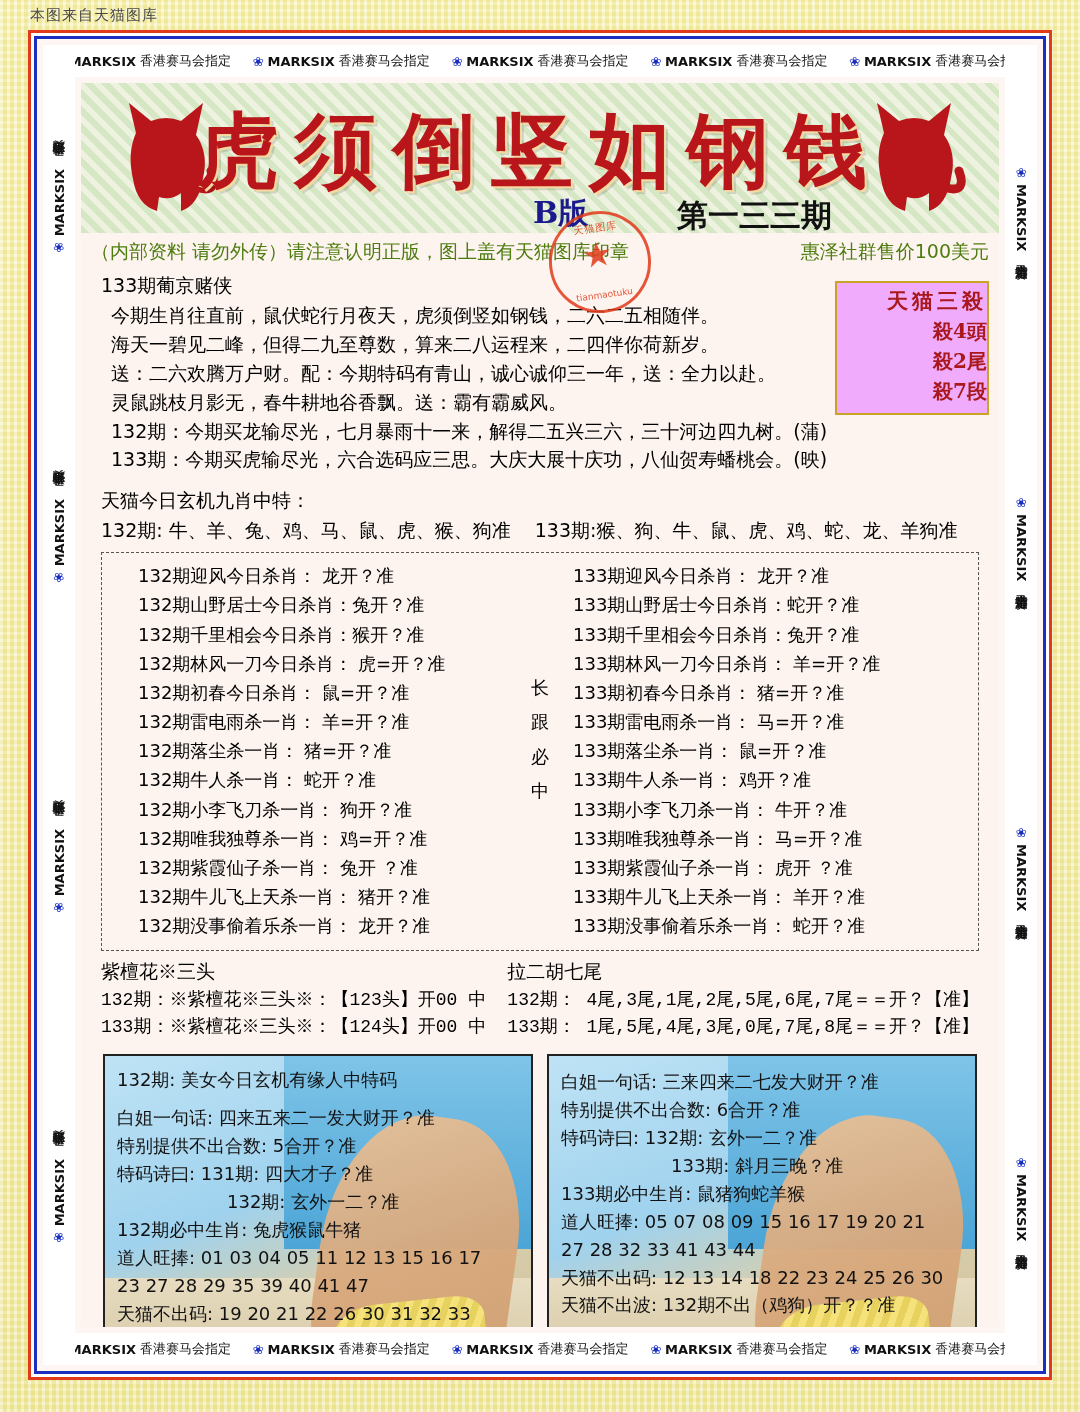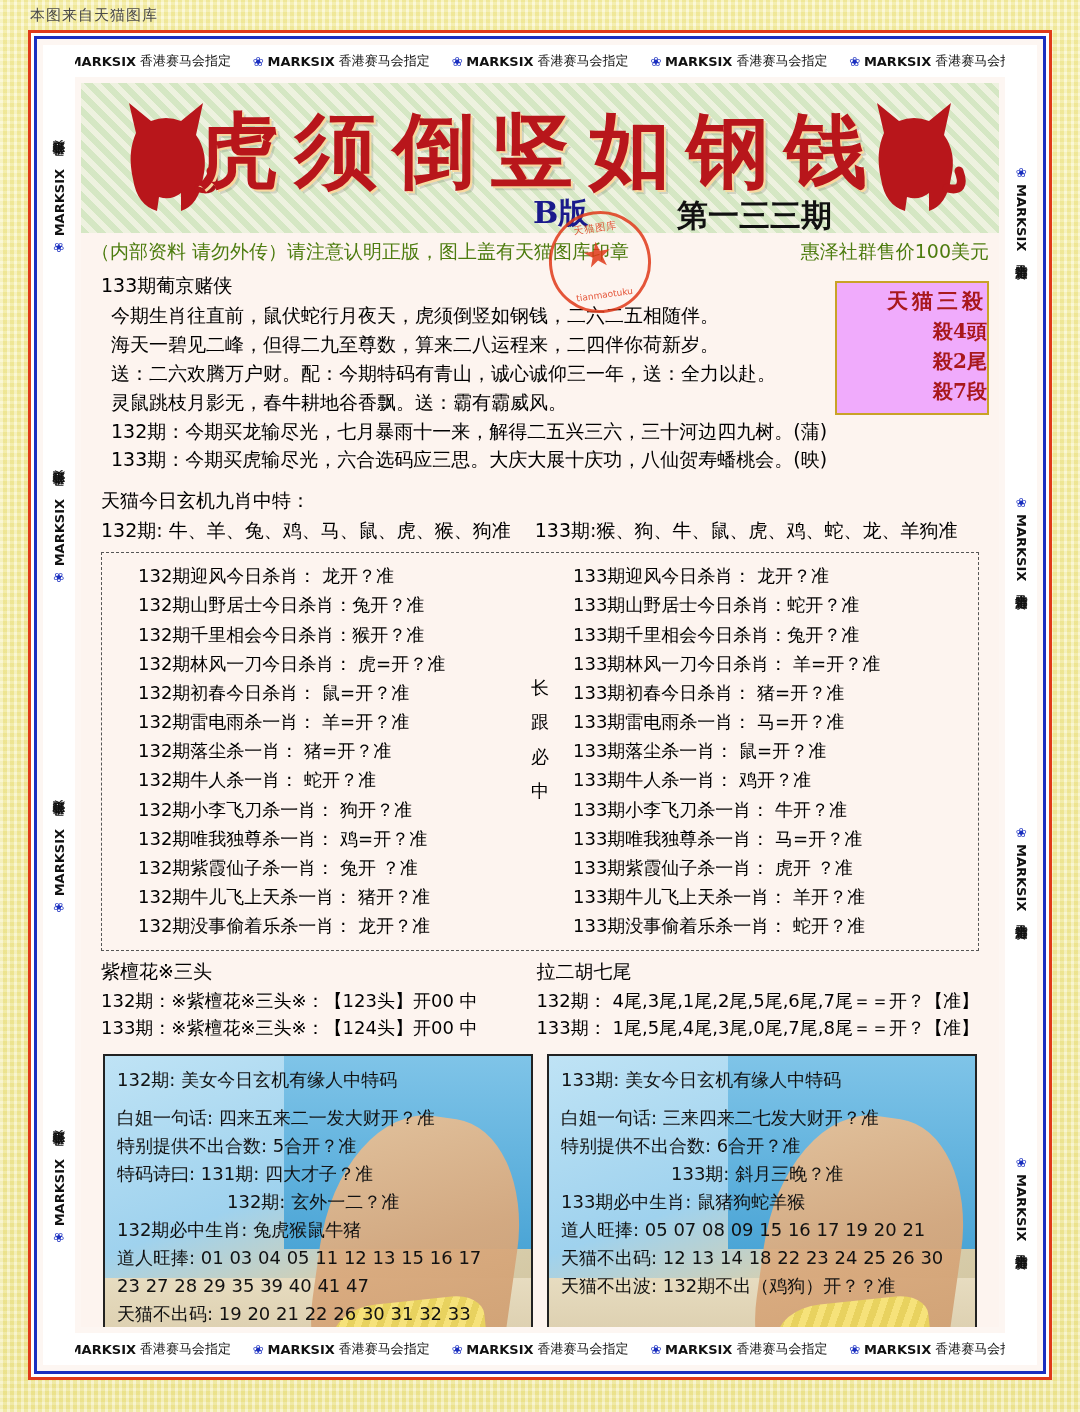--- a/index.html
+++ b/index.html
@@ -134,21 +134,21 @@
     padding:8px 0 10px 0;
     display:flex;position:relative;
   }
   .col{flex:1;padding-left:36px;}
   .col.right{padding-left:30px;}
   .line{font-size:18px;line-height:1.62;white-space:nowrap;}
   .midword{
     position:absolute;left:50%;top:118px;transform:translateX(-50%);
     font-size:18px;line-height:1.9;text-align:center;
   }
-  .twocols{display:flex;margin:8px 6px 13px 6px;}
+  .twocols{display:flex;margin:8px 6px 13px 6px;font-family:Liberation Mono, monospace;}
   .twocols > div{flex:1;}
   .tc-title{font-size:19px;margin-bottom:2px;}
   .tc-line{font-size:18px;line-height:1.5;white-space:nowrap;}
   .photos{display:flex;gap:14px;margin:10px 8px 0 8px;}
   .photo{
     position:relative;flex:1;height:370px;border:2px solid #222;
     overflow:hidden;
     background:linear-gradient(160deg,#bfe3f5 0%,#9fd2ee 38%,#d8cfae 60%,#cdb98e 100%);
   }
   .photo .pool{
@@ -415,26 +415,27 @@
               <div class="pline">天猫不出波:  131期不出（羊马）开？？准</div>
 
             </div>
           </div>
           <div class="photo">
             <div class="pool"></div>
             <div class="deck"></div>
             <div class="girl"></div>
             <div class="towel"></div>
             <div class="txt">
-              <div class="ptitle">133期:  美女今日玄机有缘人中特码</div>
               <div class="pline">白姐一句话:  三来四来二七发大财开？准</div>
               <div class="pline">特别提供不出合数:  6合开？准</div>
+              <div class="pline">特码诗曰:  132期:    玄外一二？准</div>
               <div class="pline indent">133期:    斜月三晚？准</div>
               <div class="pline">133期必中生肖:   鼠猪狗蛇羊猴</div>
               <div class="pline">道人旺捧:  05 07 08 09 15 16 17 19 20 21</div>
+              <div class="pline">27 28 32 33 41 43 44</div>
               <div class="pline">天猫不出码:  12  13 14  18  22  23  24  25  26  30</div>
               <div class="pline">天猫不出波:  132期不出（鸡狗）开？？准</div>
 
             </div>
           </div>
         </div>
 
       </div>
     </div>
   </div>

